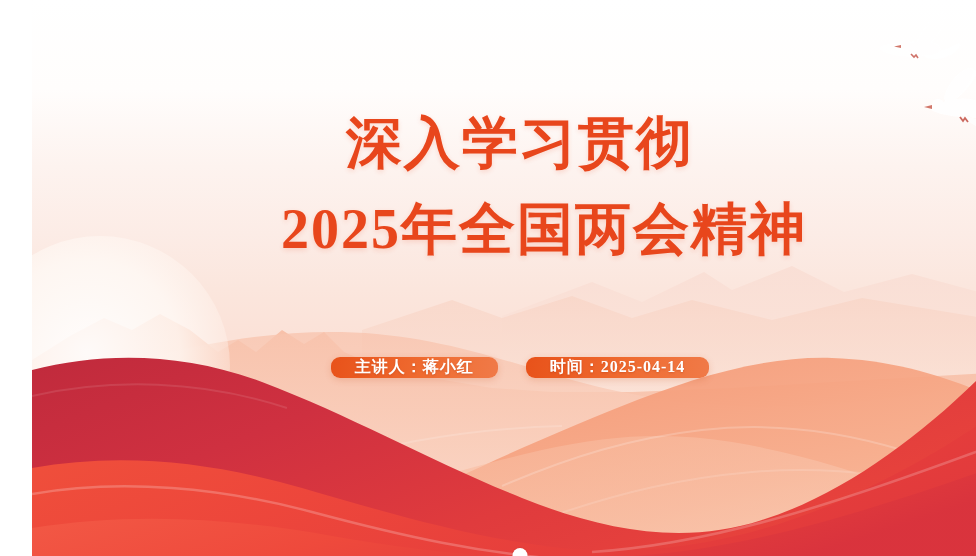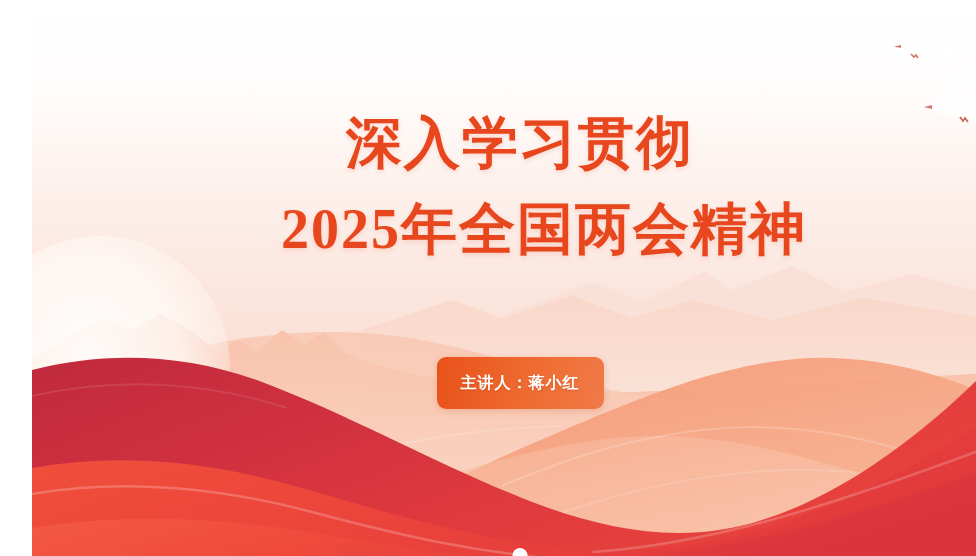--- a/index.html
+++ b/index.html
@@ -91,21 +91,21 @@
     top: 357px;
     width: 976px;
     display: flex;
     justify-content: center;
     gap: 28px;
   }
   .badge {
     display: inline-flex;
     align-items: center;
     justify-content: center;
-    height: 52px;
+    height: 21px;
     padding: 0 24px;
     border-radius: 9px;
     background: linear-gradient(100deg, #e8521a 0%, #ef6b30 55%, #f07a48 100%);
     color: #ffffff;
     font-size: 16px;
     font-weight: bold;
     letter-spacing: 1px;
     white-space: nowrap;
     box-shadow: 0 2px 7px rgba(200,70,20,0.20);
     text-shadow: 0 1px 2px rgba(150,40,10,0.28);
@@ -268,17 +268,18 @@
     </g>
   </svg>
 
   <div class="title-wrap">
     <span class="title-line title-line-1">深入学习贯彻</span>
     <span class="title-line title-line-2">2025年全国两会精神</span>
   </div>
 
   <div class="badges">
     <span class="badge">主讲人：蒋小红</span>
+    <span class="badge">时间：2025-04-14</span>
   </div>
 
   <div class="page-dot"></div>
 
 </div>
 
 </body></html>

